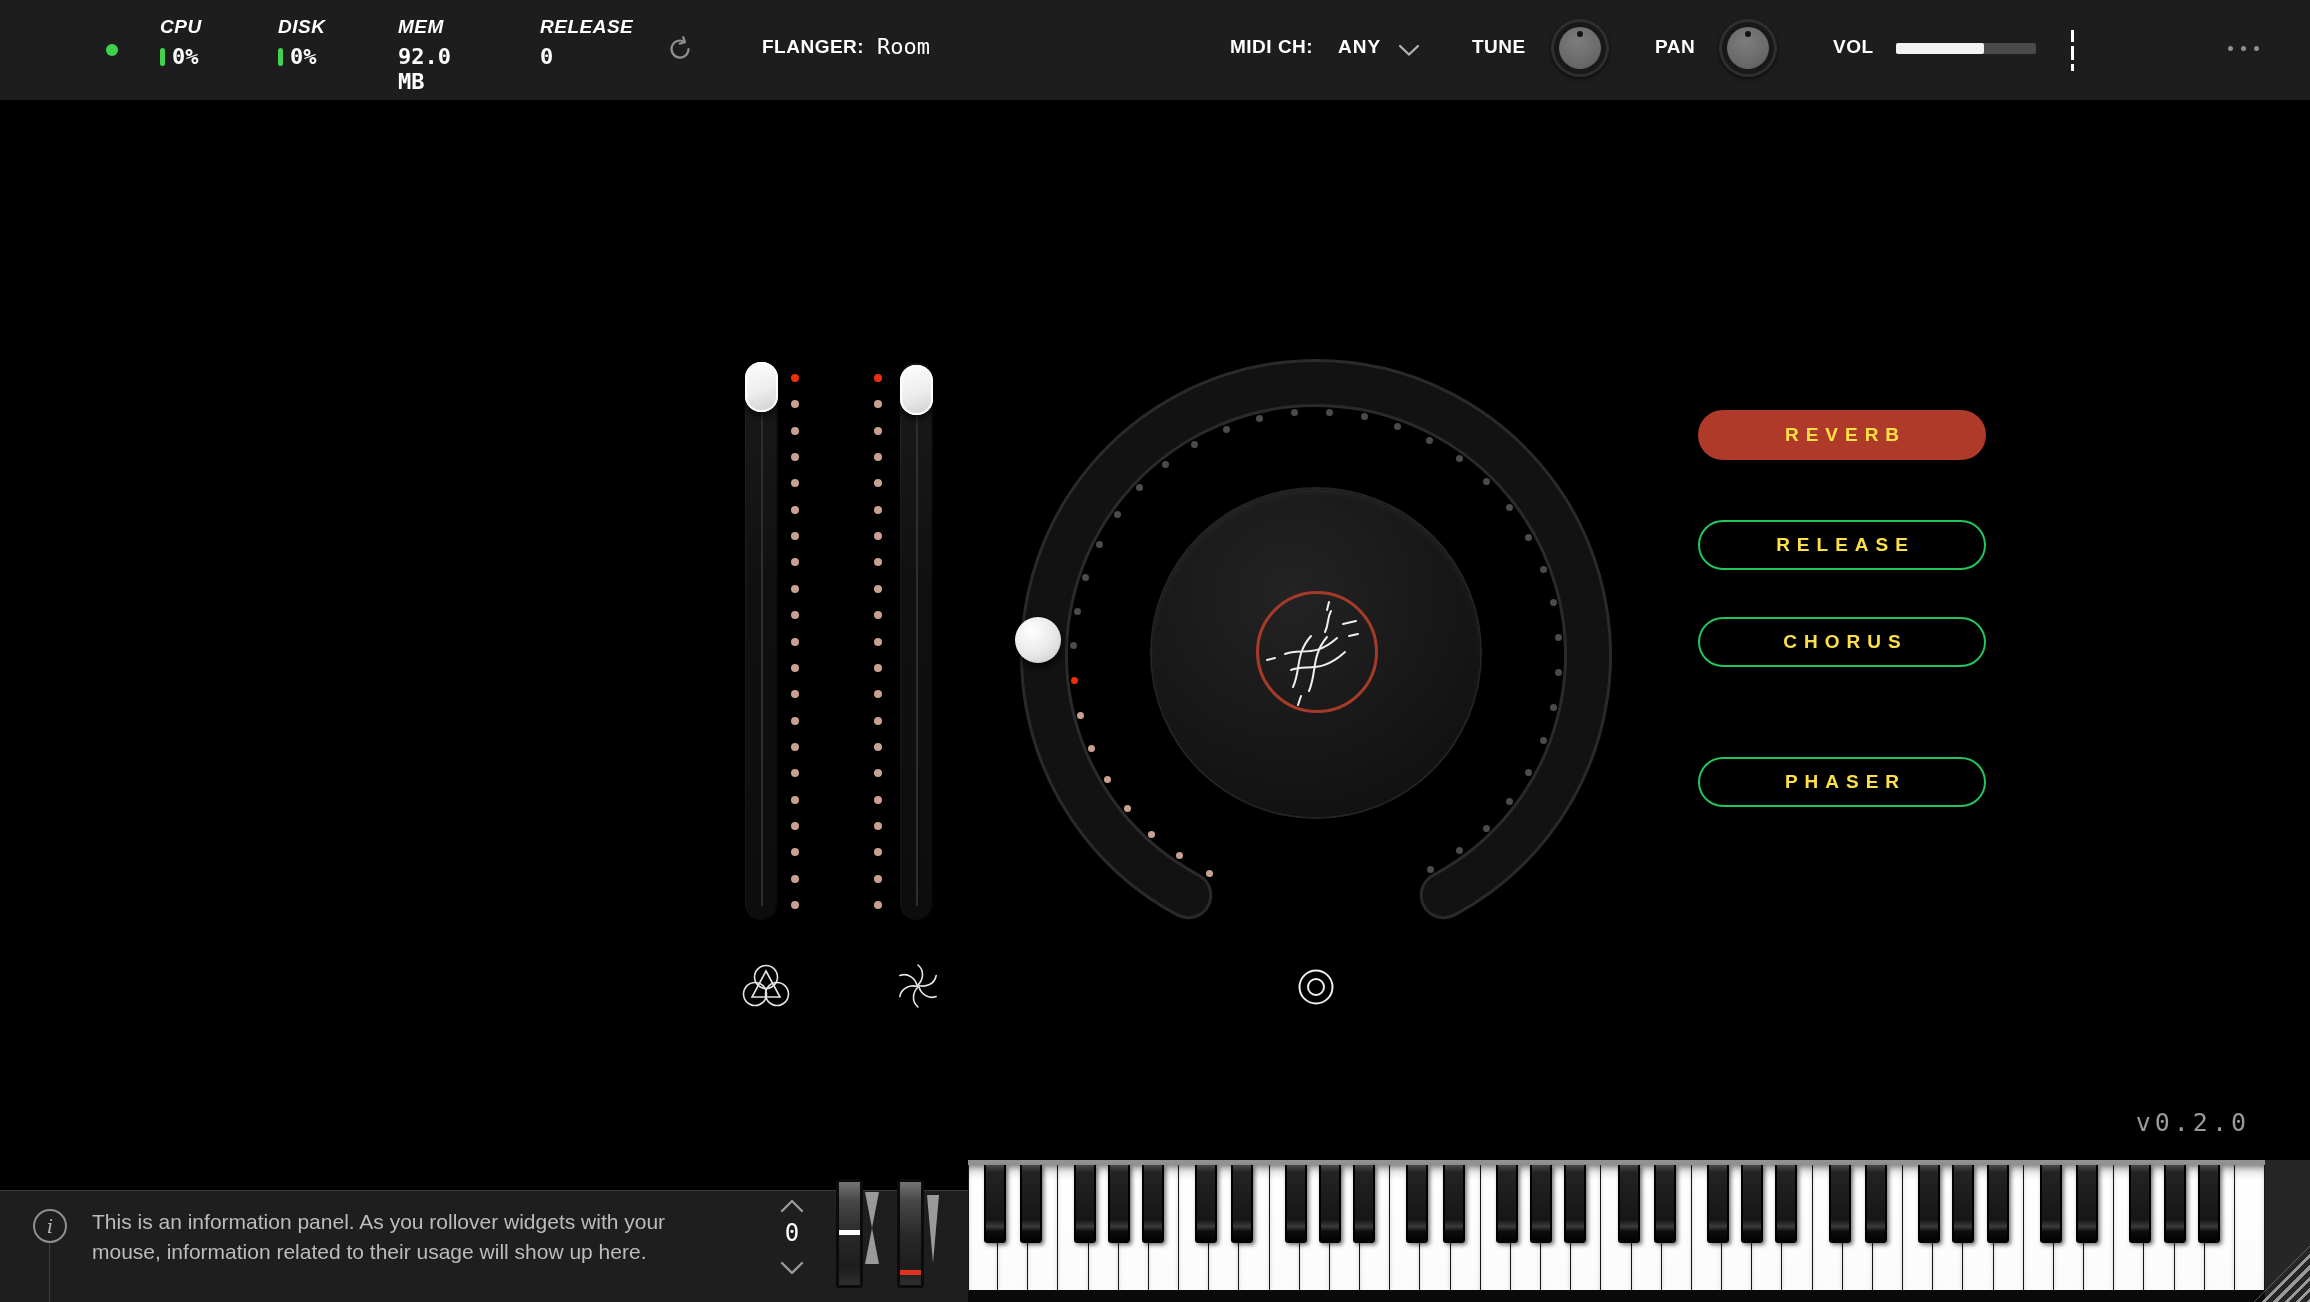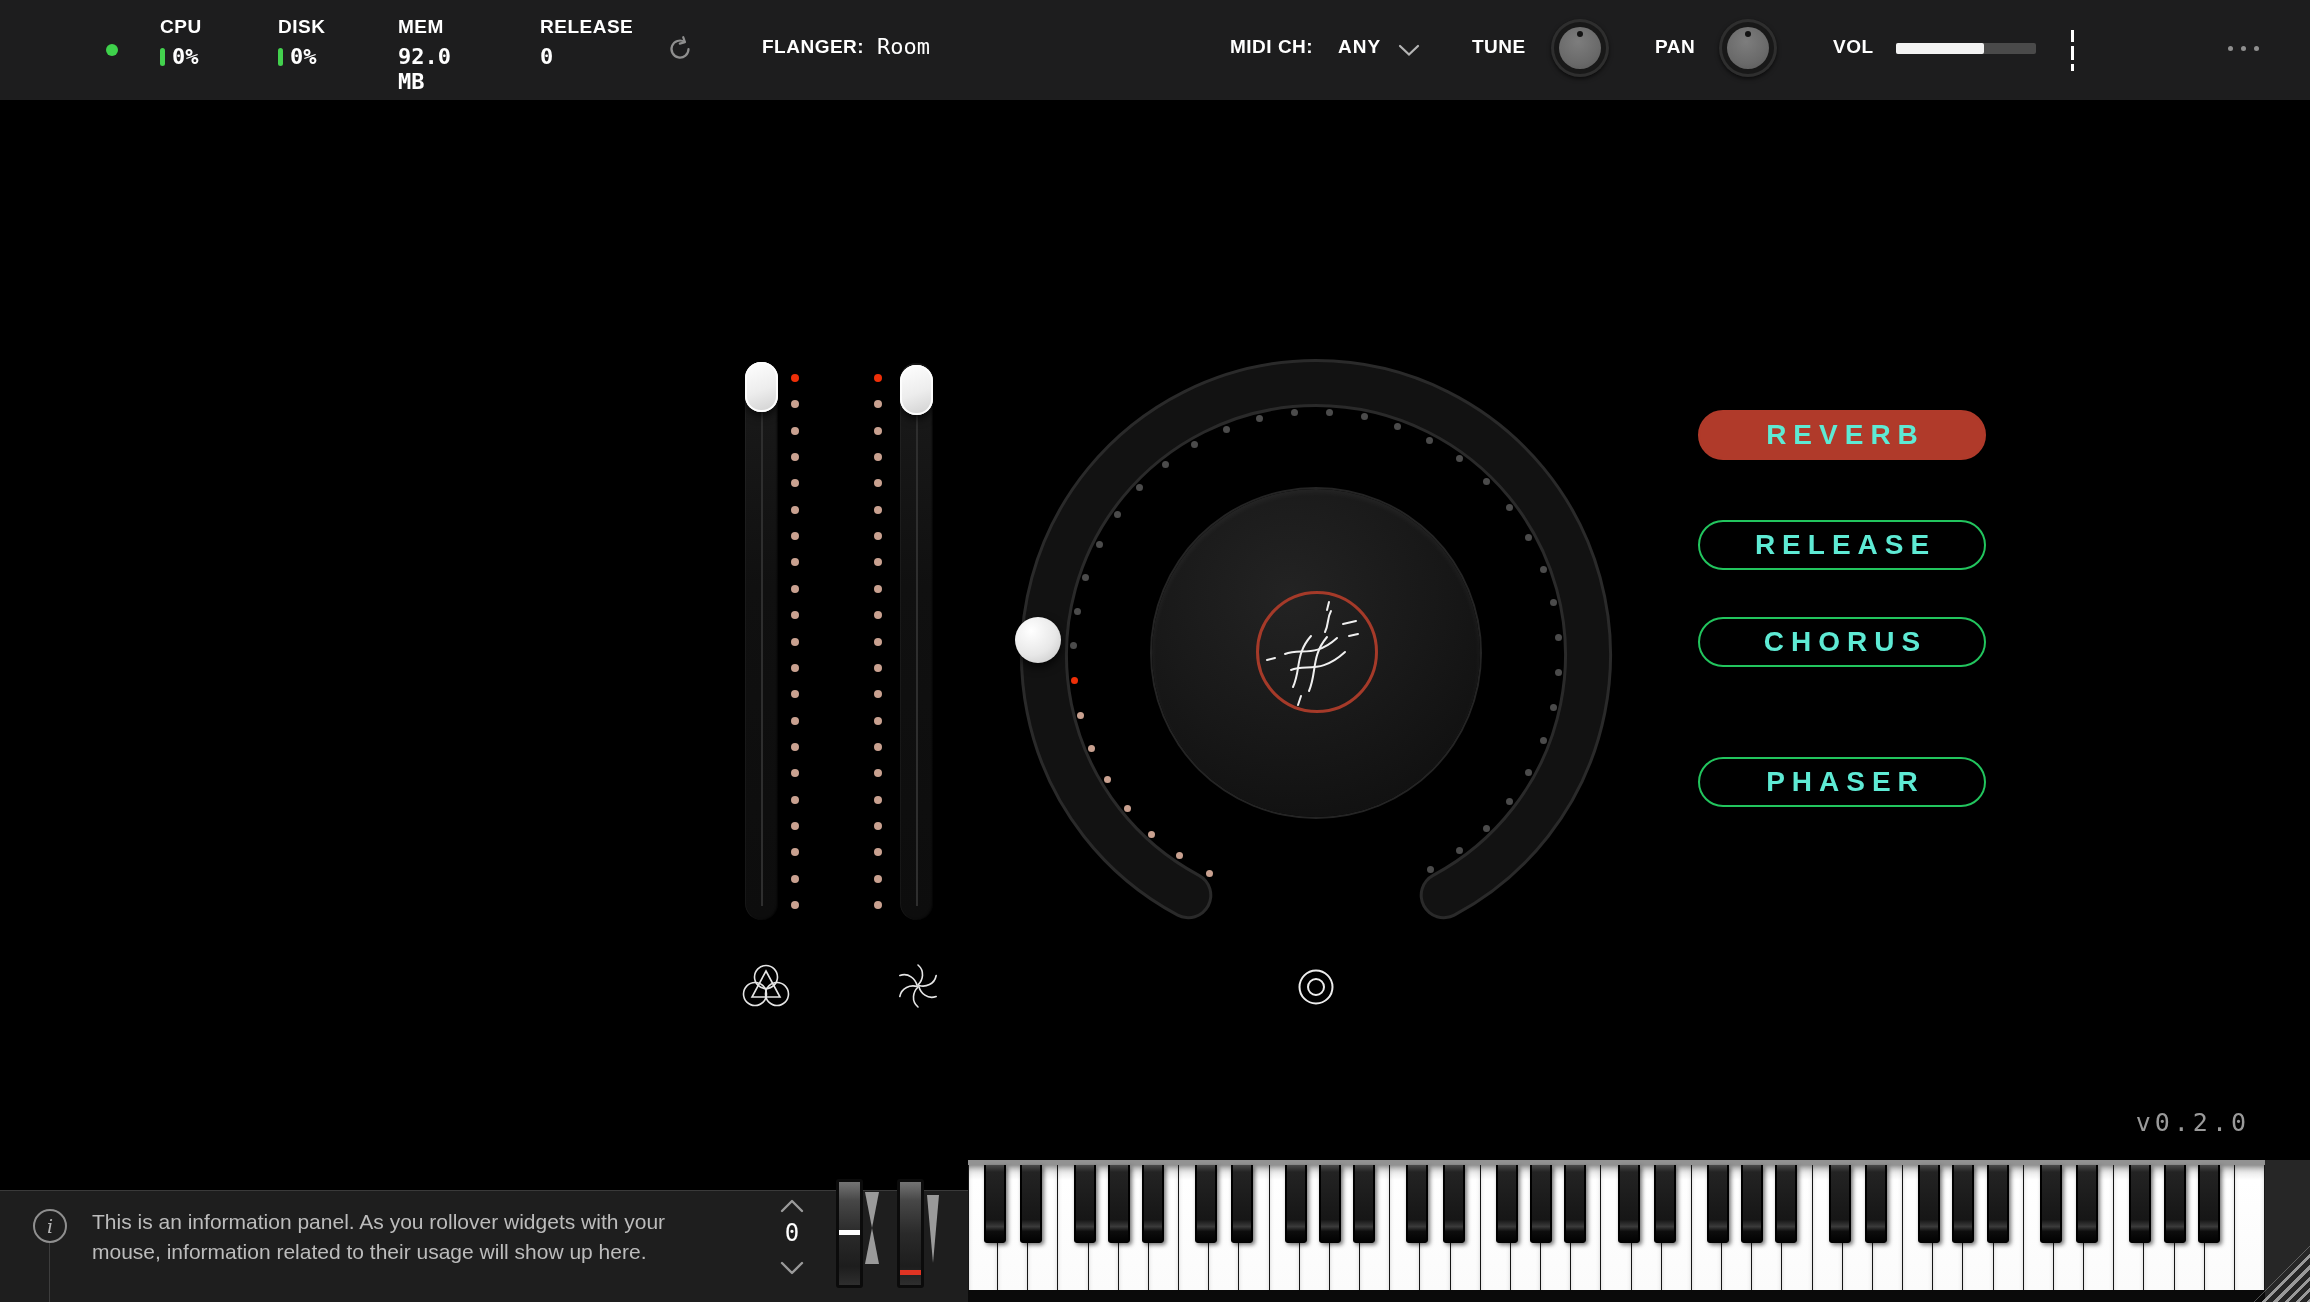--- a/index.html
+++ b/index.html
@@ -4,21 +4,21 @@
 <style>
   html,body{margin:0;padding:0;background:#000;}
   .app{position:relative;width:2310px;height:1302px;background:#000;overflow:hidden;
        font-family:"Liberation Sans",sans-serif;color:#fff;}
   .abs{position:absolute;}
 
   
   .topbar{position:absolute;left:0;top:0;width:2310px;height:100px;background:#1d1d1e;}
   .status-dot{position:absolute;left:106px;top:44px;width:12px;height:12px;border-radius:50%;}
   .stat{position:absolute;top:0;height:100px;}
-  .stat-label{position:absolute;top:16px;font-size:19px;font-weight:bold;color:#fff;letter-spacing:.5px;}
+  .stat-label{position:absolute;top:16px;font-size:19px;font-weight:bold;color:#fff;letter-spacing:.5px;font-style:italic;}
   .stat-value{position:absolute;top:44px;display:flex;align-items:center;gap:7px;
               font-family:"DejaVu Sans Mono",monospace;font-size:22px;font-weight:bold;color:#fff;}
   .gbar{display:inline-block;width:5px;height:18px;border-radius:3px;}
   .hlabel{position:absolute;top:36px;font-size:19px;font-weight:bold;color:#fff;letter-spacing:.5px;}
   .hvalue-mono{position:absolute;top:34px;font-family:"DejaVu Sans Mono",monospace;font-size:22px;color:#fff;}
   .hvalue-sans{position:absolute;top:36px;font-size:19px;font-weight:bold;color:#fff;letter-spacing:1px;}
   .knob-sm{position:absolute;width:58px;height:58px;border-radius:50%;background:#181818;
            box-shadow:inset 0 0 0 3px #2e2e2e, 0 2px 4px rgba(0,0,0,.6);}
   .knob-sm .cap{position:absolute;left:8px;top:8px;width:42px;height:42px;border-radius:50%;
                 background:radial-gradient(circle at 45% 35%, #7d7d7d, #6a6a6a 60%, #585858);}
@@ -53,22 +53,22 @@
   .red-ring{position:absolute;left:1256px;top:591px;width:122px;height:122px;border-radius:50%;
             border:3px solid #a53a29;box-sizing:border-box;}
   .knob-dots{position:absolute;left:1316px;top:655px;width:0;height:0;}
   .kdot{position:absolute;width:7px;height:7px;border-radius:50%;display:block;}
   .knob-handle{position:absolute;left:1316px;top:655px;width:46px;height:46px;border-radius:50%;
                background:radial-gradient(circle at 35% 30%, #ffffff, #e8e8e8 55%, #c2c2c2);
                box-shadow:0 4px 10px rgba(0,0,0,.8);}
 
   
   .fx-btn{position:absolute;left:1698px;width:288px;height:50px;border-radius:25px;background:transparent;
-          border:2px solid #22c55e;color:#5eead4;font-family:"Liberation Sans",sans-serif;
-          font-size:28px;font-weight:bold;letter-spacing:7px;text-indent:7px;
+          border:2px solid #22c55e;color:#fde047;font-family:"Liberation Sans",sans-serif;
+          font-size:19px;font-weight:bold;letter-spacing:7px;text-indent:7px;
           display:flex;align-items:center;justify-content:center;cursor:pointer;box-sizing:border-box;}
   .fx-btn.active{background:#b03a2a;border-color:#b03a2a;}
 
   .version{position:absolute;left:2088px;top:1108px;width:162px;text-align:right;
            font-family:"DejaVu Sans Mono",monospace;font-size:25px;letter-spacing:4px;color:#9a9a9a;}
 
   
   .info-panel{position:absolute;left:0;top:1190px;width:2310px;height:112px;background:#1e1e1e;
               border-top:1px solid #3a3a3a;box-sizing:border-box;}
   .info-circle{position:absolute;left:33px;top:18px;width:34px;height:34px;border:2px solid #8f8f8f;border-radius:50%;

